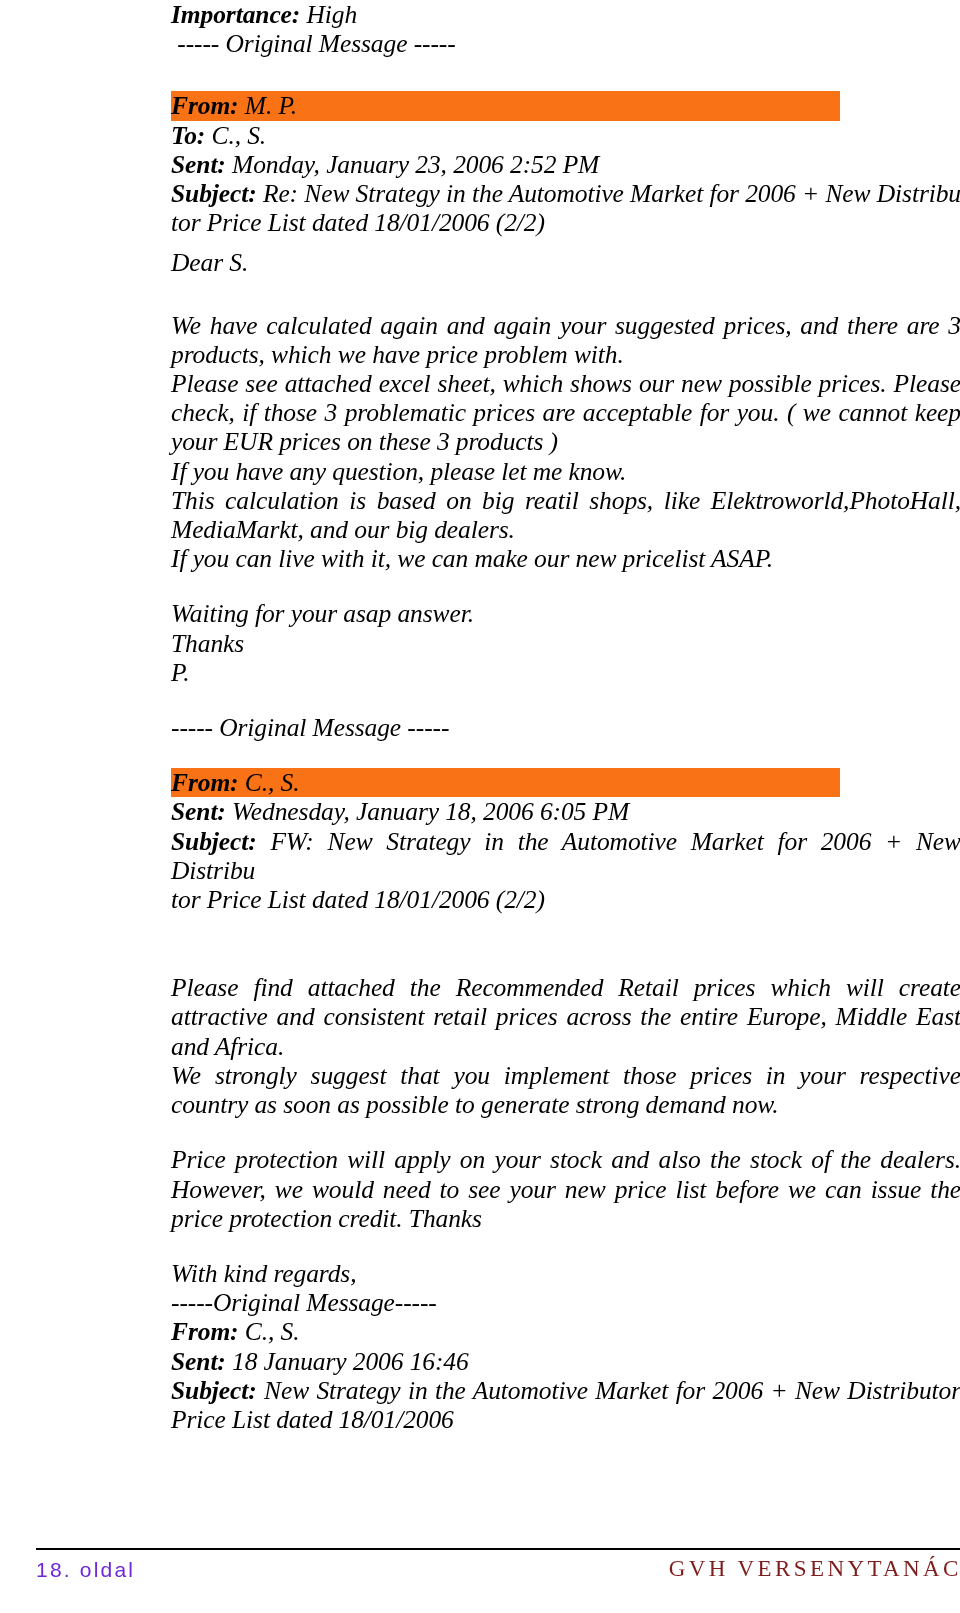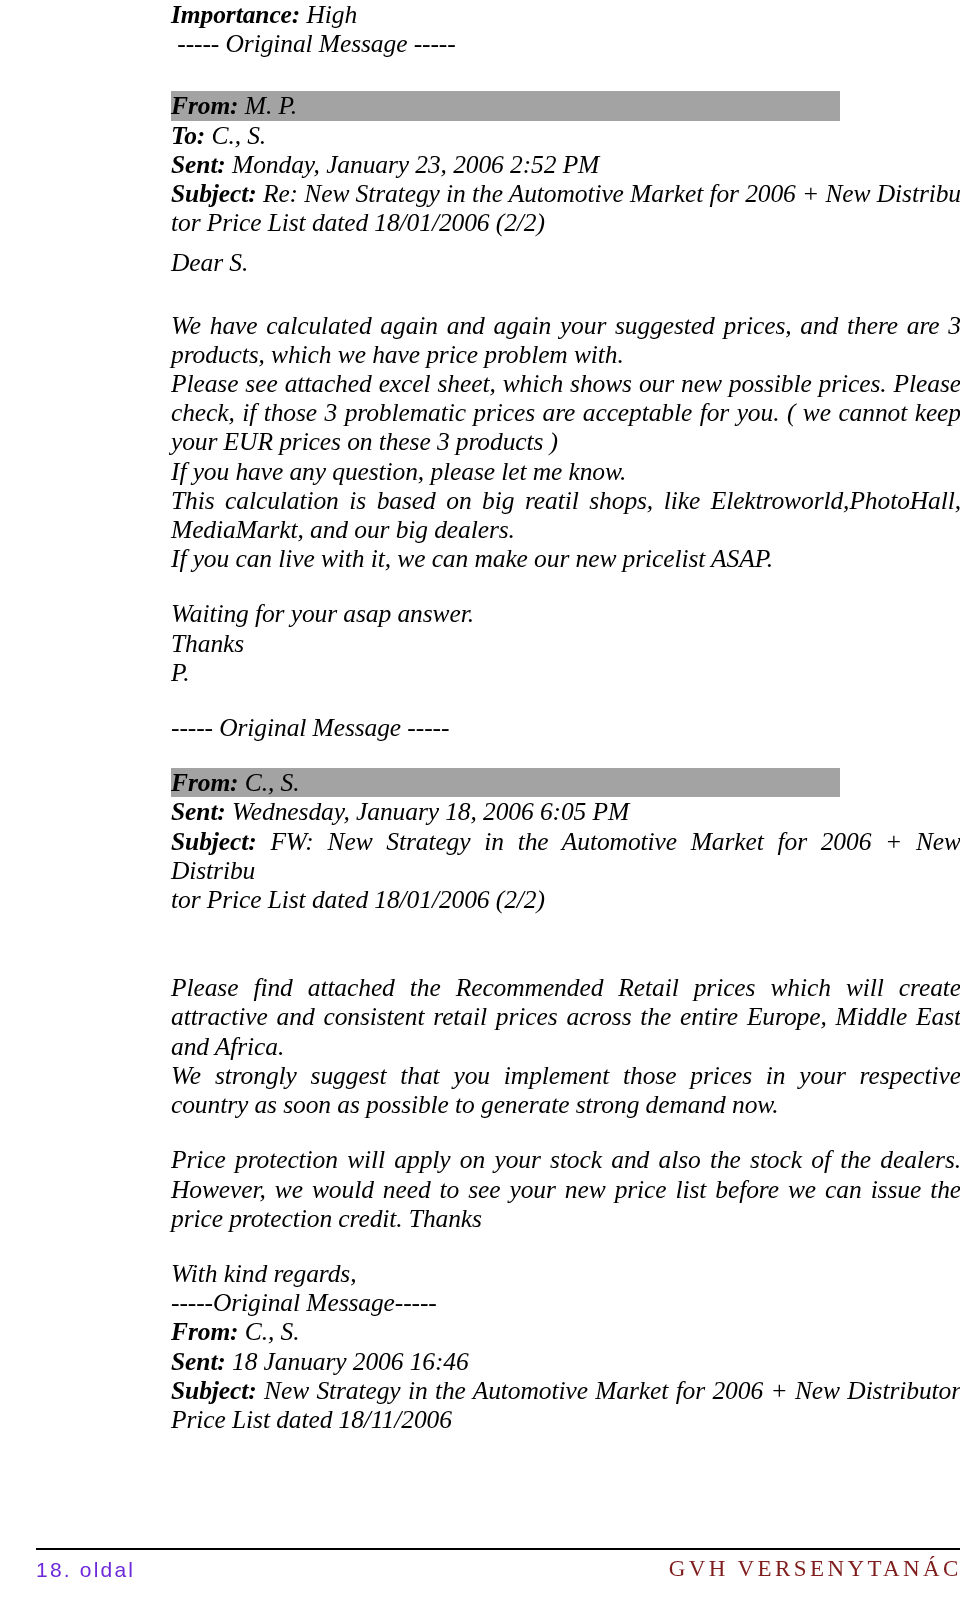--- a/index.html
+++ b/index.html
@@ -38,21 +38,21 @@
     white-space: pre-wrap;
     letter-spacing: -0.1px;
   }
 
   .lbl {
     font-weight: bold;
     font-style: italic;
   }
 
   .hl {
-    background: #a3a3a3;
+    background: #f97316;
     display: block;
     width: 669px;
     margin-left: 0px;
     padding-left: 0px;
   }
 
   
   .just {
     font-style: italic;
     font-size: 25.5px;
@@ -157,20 +157,20 @@
     <div class="just">Price protection will apply on your stock and also the stock of the dealers. However, we would need to see your new price list before we can issue the price protection credit. Thanks</div>
 
     <div class="gap-m"></div>
 
     <div class="line">With kind regards,</div>
     <div class="line">-----Original Message-----</div>
 
     <div class="line"><span class="lbl">From:</span> <span>C., S.</span></div>
     <div class="line"><span class="lbl">Sent:</span> <span>18 January 2006 16:46</span></div>
     <div class="just stretch"><span class="lbl">Subject:</span> <span>New Strategy in the Automotive Market for 2006 + New Distributor</span></div>
-    <div class="line">Price List dated 18/11/2006</div>
+    <div class="line">Price List dated 18/01/2006</div>
 
   </div>
 
   <div class="footer-rule"></div>
   <div class="footer-left">18. oldal</div>
   <div class="footer-right">GVH VERSENYTANÁCS</div>
 </div>
 
 </body></html>

